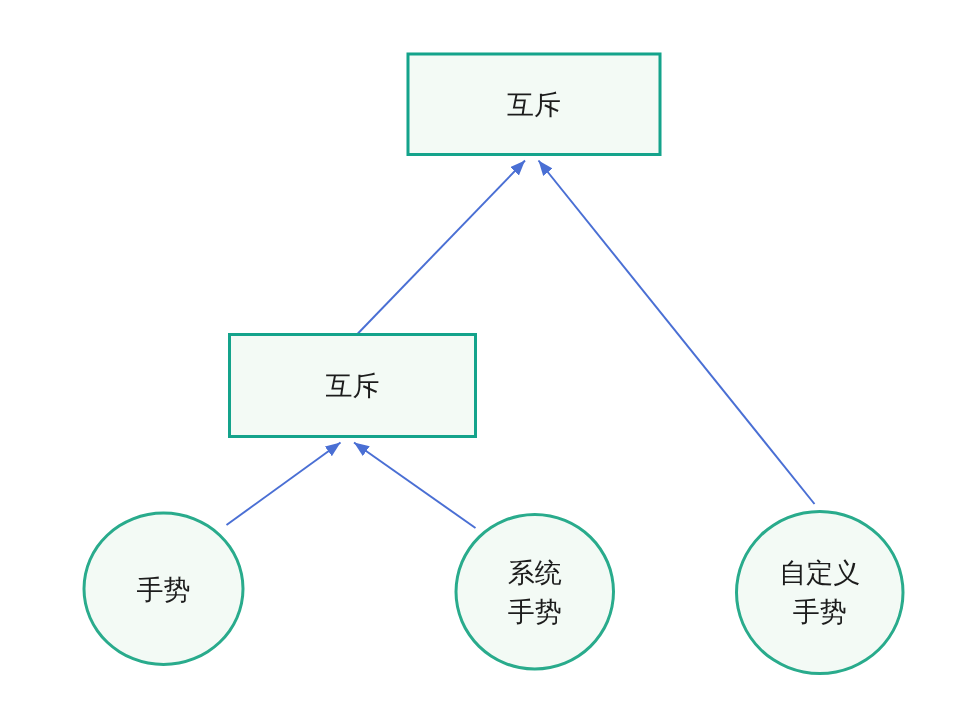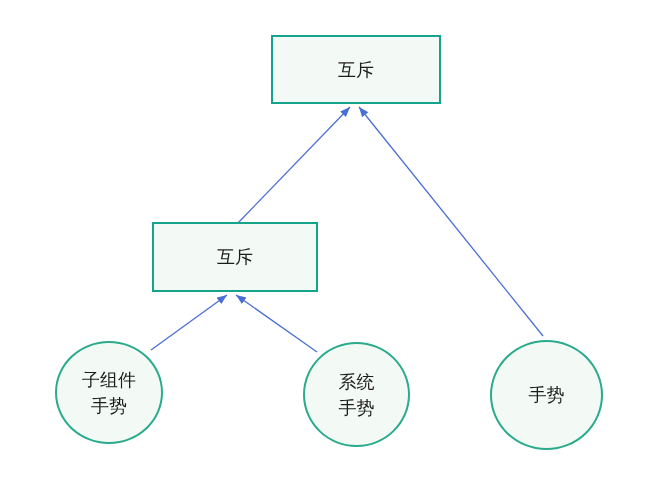--- a/index.html
+++ b/index.html
@@ -74,26 +74,26 @@
 
   <div class="node rect node-top-mutex">
     <span>互斥</span>
   </div>
 
   <div class="node rect node-mid-mutex">
     <span>互斥</span>
   </div>
 
   <div class="node circle node-child-gesture">
-    <span>子组件</span>
     <span>手势</span>
   </div>
 
   <div class="node circle node-system-gesture">
     <span>系统</span>
     <span>手势</span>
   </div>
 
   <div class="node circle node-custom-gesture">
+    <span>自定义</span>
     <span>手势</span>
   </div>
 
 </div>
 
 </body></html>

